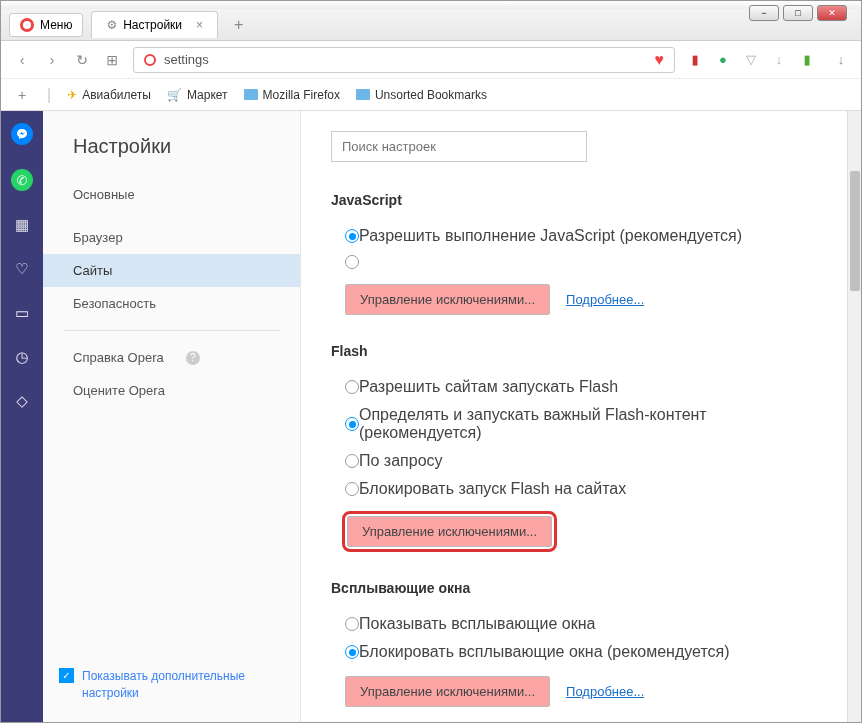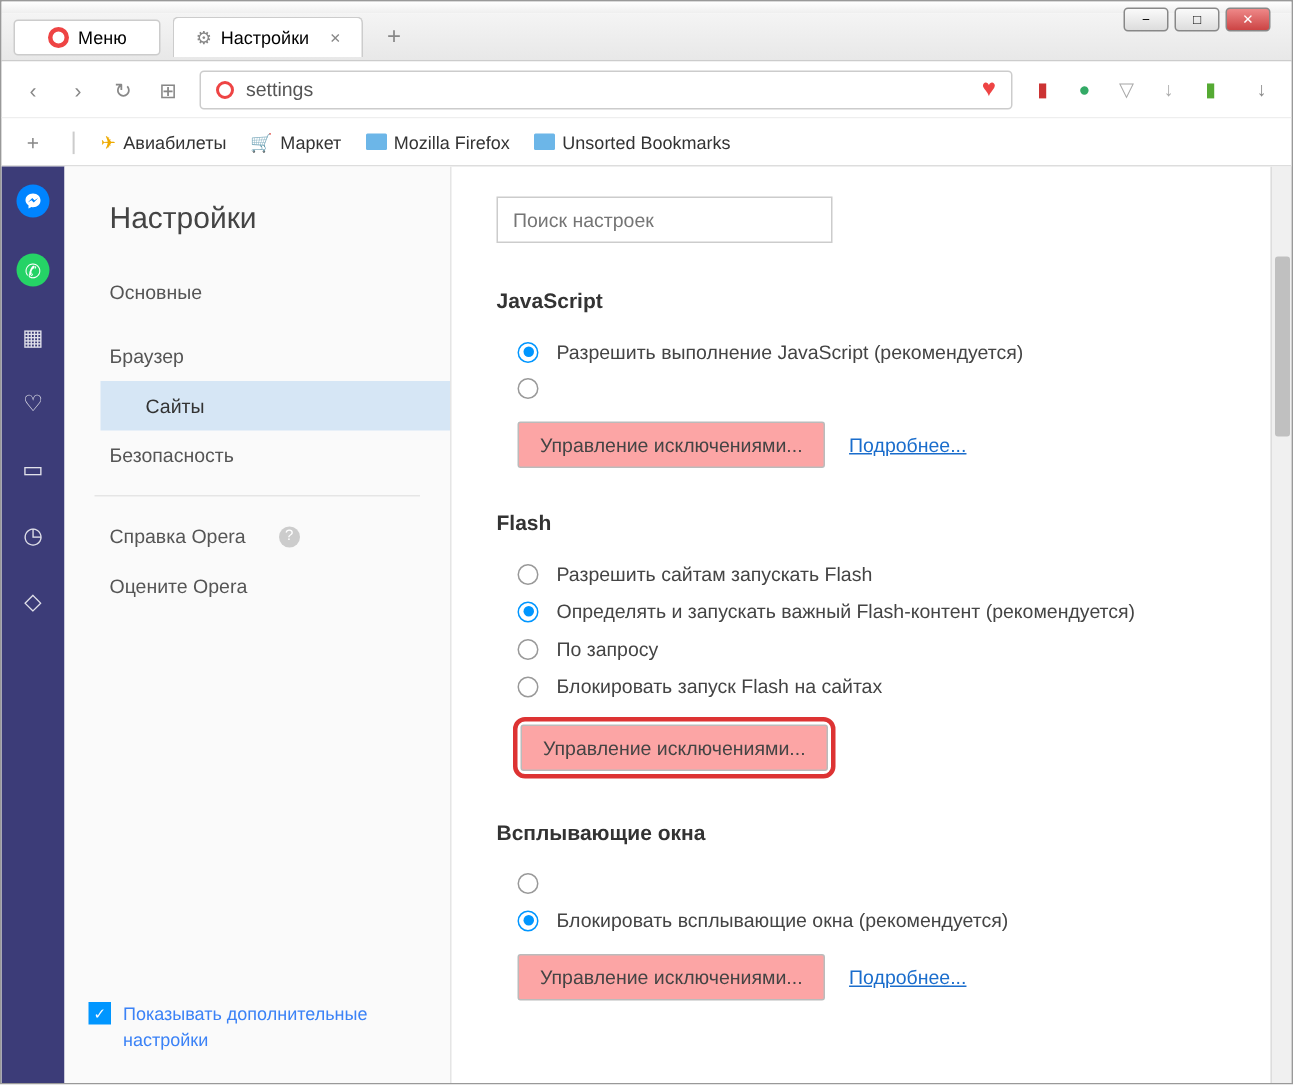--- a/index.html
+++ b/index.html
@@ -3,21 +3,21 @@
 <meta charset="utf-8">
 <style>
 * { margin: 0; padding: 0; box-sizing: border-box; font-family: Arial, sans-serif; }
 body { background: #fff; }
 .window { width: 862px; height: 723px; background: #fff; border: 1px solid #999; position: relative; overflow: hidden; }
 .titlebar { height: 8px; background: linear-gradient(#fff, #eee); }
 .window-controls { position: absolute; top: 4px; right: 14px; display: flex; gap: 4px; }
 .win-btn { width: 30px; height: 16px; border: 1px solid #888; border-radius: 3px; background: linear-gradient(#fafafa, #ddd); font-size: 9px; display: flex; align-items: center; justify-content: center; cursor: pointer; }
 .win-close { background: linear-gradient(#e88, #c44); color: #fff; }
 .tab-bar { height: 32px; background: linear-gradient(#f4f4f4, #e8e8e8); display: flex; align-items: center; padding-left: 8px; border-bottom: 1px solid #ccc; }
-.menu-btn { display: flex; align-items: center; gap: 6px; padding: 4px 22px; background: #fff; border: 1px solid #ccc; border-radius: 3px; font-size: 12px; cursor: pointer; }
+.menu-btn { display: flex; align-items: center; gap: 6px; padding: 4px 10px; background: #fff; border: 1px solid #ccc; border-radius: 3px; font-size: 12px; cursor: pointer; }
 .opera-logo { width: 14px; height: 14px; border-radius: 50%; border: 3px solid #e44; }
 .tab { display: flex; align-items: center; gap: 6px; padding: 6px 14px; background: #fff; border: 1px solid #ccc; border-bottom: none; border-radius: 4px 4px 0 0; margin-left: 8px; font-size: 12px; }
 .tab-close { color: #888; cursor: pointer; margin-left: 8px; }
 .tab-new { margin-left: 8px; color: #888; cursor: pointer; padding: 4px 8px; }
 .addr-bar { height: 38px; background: #fff; display: flex; align-items: center; padding: 0 12px; gap: 12px; border-bottom: 1px solid #eee; }
 .nav-ico { color: #888; cursor: pointer; font-size: 14px; width: 18px; text-align: center; }
 .addr-input-wrap { flex: 1; display: flex; align-items: center; gap: 8px; border: 1px solid #ccc; border-radius: 3px; padding: 4px 10px; height: 26px; }
 .addr-input { flex: 1; border: none; outline: none; font-size: 13px; color: #555; }
 .heart { color: #e44; }
 .ext-ico { width: 16px; height: 16px; display: inline-flex; align-items: center; justify-content: center; font-size: 13px; }
@@ -25,34 +25,34 @@
 .bm { display: flex; align-items: center; gap: 5px; font-size: 12px; color: #333; cursor: pointer; }
 .folder-ico { width: 14px; height: 11px; background: #6cb6e8; border-radius: 1px; }
 .content-area { display: flex; height: calc(100% - 110px); }
 .left-rail { width: 42px; background: #3c3c78; display: flex; flex-direction: column; align-items: center; padding-top: 12px; gap: 24px; }
 .rail-ico { width: 20px; height: 20px; color: #fff; opacity: 0.85; cursor: pointer; display: flex; align-items: center; justify-content: center; font-size: 15px; }
 .messenger { width: 22px; height: 22px; background: #0084ff; border-radius: 50%; display: flex; align-items: center; justify-content: center; }
 .whatsapp { width: 22px; height: 22px; background: #25d366; border-radius: 50%; display: flex; align-items: center; justify-content: center; color:#fff; font-size:13px; }
 .settings-sidebar { width: 258px; background: #fafafa; border-right: 1px solid #e5e5e5; padding: 24px 0; }
 .settings-title { font-size: 20px; color: #444; padding: 0 30px 20px; }
 .sb-item { padding: 9px 30px; font-size: 13px; color: #555; cursor: pointer; }
-.sb-item.active { background: #d6e6f5; color: #333; margin-left: 24px; }
+.sb-item.active { background: #d6e6f5; color: #333; }
 .sb-sep { height: 1px; background: #e5e5e5; margin: 10px 20px; }
 .sb-help { display: flex; align-items: center; gap: 22px; }
 .help-ico { width: 14px; height: 14px; border-radius: 50%; background: #ccc; color: #fff; font-size: 10px; display: flex; align-items: center; justify-content: center; }
 .sb-bottom { position: absolute; bottom: 20px; padding: 0 16px; display: flex; align-items: flex-start; gap: 8px; width: 258px; }
 .checkbox { width: 15px; height: 15px; background: #0096ff; display: flex; align-items: center; justify-content: center; color: #fff; font-size: 10px; flex-shrink: 0; }
 .sb-bottom-label { font-size: 12px; color: #3b82f6; line-height: 1.4; }
 .settings-main { flex: 1; padding: 20px 30px; overflow-y: auto; position: relative; }
 .scrollbar-dummy { position: absolute; right: 0; top: 0; width: 14px; height: 100%; background: #f0f0f0; border-left: 1px solid #ddd;}
 .scroll-thumb { position: absolute; right: 1px; top: 60px; width: 10px; height: 120px; background: #c0c0c0; border-radius: 2px;}
-.search-settings { width: 224px; padding: 7px 10px; border: 1px solid #ccc; font-size: 13px; color: #999; margin-bottom: 30px; }
+.search-settings { width: 256px; padding: 7px 10px; border: 1px solid #ccc; font-size: 13px; color: #999; margin-bottom: 30px; }
 .section { margin-bottom: 28px; }
 .section-title { font-size: 14px; font-weight: bold; color: #333; margin-bottom: 14px; }
-.radio-item { display: flex; align-items: center; gap: 12px; padding: 5px 0 5px 14px; font-size: 13px; color: #444; cursor: pointer; }
+.radio-item { display: flex; align-items: center; gap: 0; padding: 5px 0 5px 14px; font-size: 16px; color: #444; cursor: pointer; }
 .radio { width: 14px; height: 14px; border: 1px solid #999; border-radius: 50%; display: flex; align-items: center; justify-content: center; flex-shrink: 0; }
 .radio.checked { border-color: #0096ff; }
 .radio.checked::after { content: ''; width: 7px; height: 7px; background: #0096ff; border-radius: 50%; }
 .btn-row { display: flex; align-items: center; gap: 16px; margin-top: 10px; margin-left: 14px; }
 .btn { padding: 7px 14px; border: 1px solid #bbb; background: #fca5a5; font-size: 13px; color: #444; cursor: pointer; border-radius: 2px; }
 .link { color: #1a6dcc; font-size: 13px; text-decoration: underline; cursor: pointer; }
 .highlight { border: 3px solid #d33; border-radius: 8px; padding: 2px; display: inline-block; margin-top: 8px; margin-left: 11px; }
 .highlight .btn { margin: 0; }
 .gear-ico { color: #888; }
 </style>
@@ -192,20 +192,21 @@
         </div>
         <div class="highlight">
           <button class="btn">Управление исключениями...</button>
         </div>
       </div>
 
       <div class="section">
         <div class="section-title">Всплывающие окна</div>
         <div class="radio-item">
           <span class="radio"></span>
+          <span>Показывать всплывающие окна</span>
         </div>
         <div class="radio-item">
           <span class="radio checked"></span>
           <span>Блокировать всплывающие окна (рекомендуется)</span>
         </div>
         <div class="btn-row">
           <button class="btn">Управление исключениями...</button>
           <span class="link">Подробнее...</span>
         </div>
       </div>

